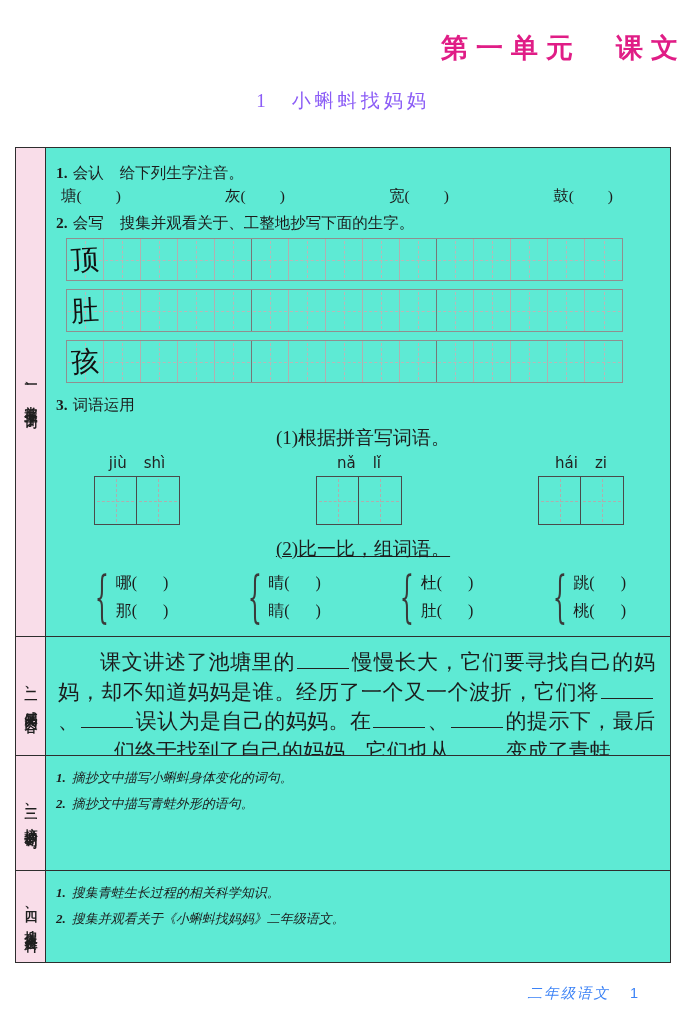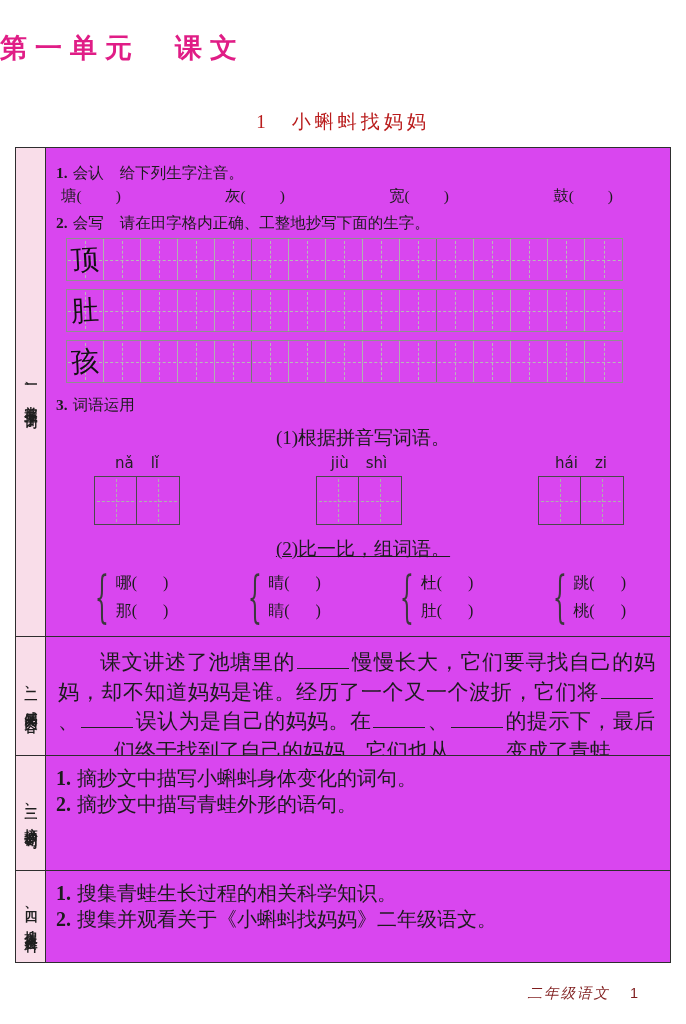--- a/index.html
+++ b/index.html
@@ -4,48 +4,48 @@
 <style>
   * { margin:0; padding:0; box-sizing:border-box; }
   html,body { background:#ffffff; }
   .page {
     position:relative; width:686px; height:1024px; background:#fff;
     font-family:"Liberation Serif", serif; color:#1c1c1c; overflow:hidden;
   }
 
   
   .unit-title {
-    position:absolute; top:30px; left:0; width:100%; text-align:left;
+    position:absolute; top:30px; left:0; width:100%; text-align:right;
     font-family:"Liberation Sans", sans-serif; font-weight:bold;
     font-size:27px; letter-spacing:8px; color:#e01d86;
   }
   .lesson-head {
-    position:absolute; top:109px; left:0; width:100%; text-align:center;
-    font-size:19px; letter-spacing:4px; color:#b91c1c;
+    position:absolute; top:88px; left:0; width:100%; text-align:center;
+    font-size:19px; letter-spacing:4px; color:#8b5cf6;
   }
   .lesson-head .num { margin-right:26px; letter-spacing:0; }
 
   
   .main-box {
     position:absolute; left:15px; top:147px; width:656px; height:816px;
     border:1.6px solid #2e2e2e;
     display:grid; grid-template-rows:489px 119px 115px 1fr;
   }
   .srow { display:grid; grid-template-columns:30px 1fr; border-bottom:1.3px solid #2e2e2e; min-height:0; }
   .srow:last-child { border-bottom:none; }
   .side {
     background:#f9dde9; border-right:1px solid #2e2e2e;
     display:flex; align-items:center; justify-content:center;
   }
   .side span {
     writing-mode:vertical-rl; text-orientation:upright;
     font-family:"Liberation Sans", sans-serif; font-weight:bold;
     font-size:13px; letter-spacing:3px; color:#1f1f1f;
   }
-  .cell { background:#d946ef; overflow:hidden; }
+  .cell { background:#5eead4; overflow:hidden; }
 
   
   .content1 { padding:12px 14px 0 10px; }
   .qline { font-size:15.5px; line-height:25px; }
   .qline .qnum { font-weight:bold; margin-right:5px; }
   .qline .qtag { margin-right:16px; }
 
   .hanzi-units { display:flex; justify-content:space-between; width:552px; margin:1px 0 3px 5px; font-size:15.5px; }
   .paren-gap  { display:inline-block; width:34px; }
   .paren-gap2 { display:inline-block; width:26px; }
@@ -79,26 +79,26 @@
   }
   .pline { font-size:16px; line-height:28px; }
 
   
   .para { padding:11px 15px 0 12px; font-size:21px; line-height:29.5px; text-align:justify; }
   .para p { text-indent:2em; }
   .blank { display:inline-block; width:52px; height:13px; border-bottom:1px solid #222; margin:0 2px; }
 
   
   .items { padding:9px 14px 0 10px; }
-  .item { font-size:20px; line-height:26px; }
+  .item { font-size:13px; line-height:26px;font-style:italic; }
   .item b { margin-right:6px; }
 
   
   .footer {
-    position:absolute; top:984px; right:46px; font-size:14.5px; color:#7f1d1d;
+    position:absolute; top:984px; right:46px; font-size:14.5px; color:#3b82f6;
     font-style:italic; letter-spacing:2px;
   }
   .footer .pgnum { margin-left:20px; font-style:normal; font-family:"Liberation Sans", sans-serif; }
 </style>
 </head>
 <body>
 
 <div class="page">
 
   <div class="unit-title">第一单元　课文</div>
@@ -120,21 +120,21 @@
         </div>
 
         <div class="hanzi-units">
             <span><span>塘</span>(<span class="paren-gap"></span>)</span>
             <span><span>灰</span>(<span class="paren-gap"></span>)</span>
             <span><span>宽</span>(<span class="paren-gap"></span>)</span>
             <span><span>鼓</span>(<span class="paren-gap"></span>)</span>
           </div>
 
         <div class="qline">
-          <b class="qnum">2.</b><span class="qtag">会写</span><span>请在田字格内正确、工整地抄写下面的生字。</span>
+          <b class="qnum">2.</b><span class="qtag">会写</span><span>搜集并观看关于、工整地抄写下面的生字。</span>
         </div>
 
         <div style="margin-top:3px;">
             <div class="grid-row">
               <div class="tcell">
                 <span class="model">顶</span>
               </div>
               <div class="tcell"></div>
               <div class="tcell"></div>
               <div class="tcell"></div>
@@ -191,32 +191,32 @@
           </div>
 
         <div class="qline" style="margin-top:9px;">
           <b class="qnum">3.</b><span>词语运用</span>
         </div>
 
         <div class="sub-label">(1)根据拼音写词语。</div>
         <div class="pin-row">
             <div class="pin-group">
               <div class="pins">
+                <span>jiù</span>
+                <span>shì</span>
+              </div>
+              <div class="pbox">
+                <div class="pcell"></div>
+                <div class="pcell"></div>
+              </div>
+            </div>
+            <div class="pin-group">
+              <div class="pins">
                 <span>nǎ</span>
                 <span>lǐ</span>
-              </div>
-              <div class="pbox">
-                <div class="pcell"></div>
-                <div class="pcell"></div>
-              </div>
-            </div>
-            <div class="pin-group">
-              <div class="pins">
-                <span>jiù</span>
-                <span>shì</span>
               </div>
               <div class="pbox">
                 <div class="pcell"></div>
                 <div class="pcell"></div>
               </div>
             </div>
             <div class="pin-group">
               <div class="pins">
                 <span>hái</span>
                 <span>zi</span>

